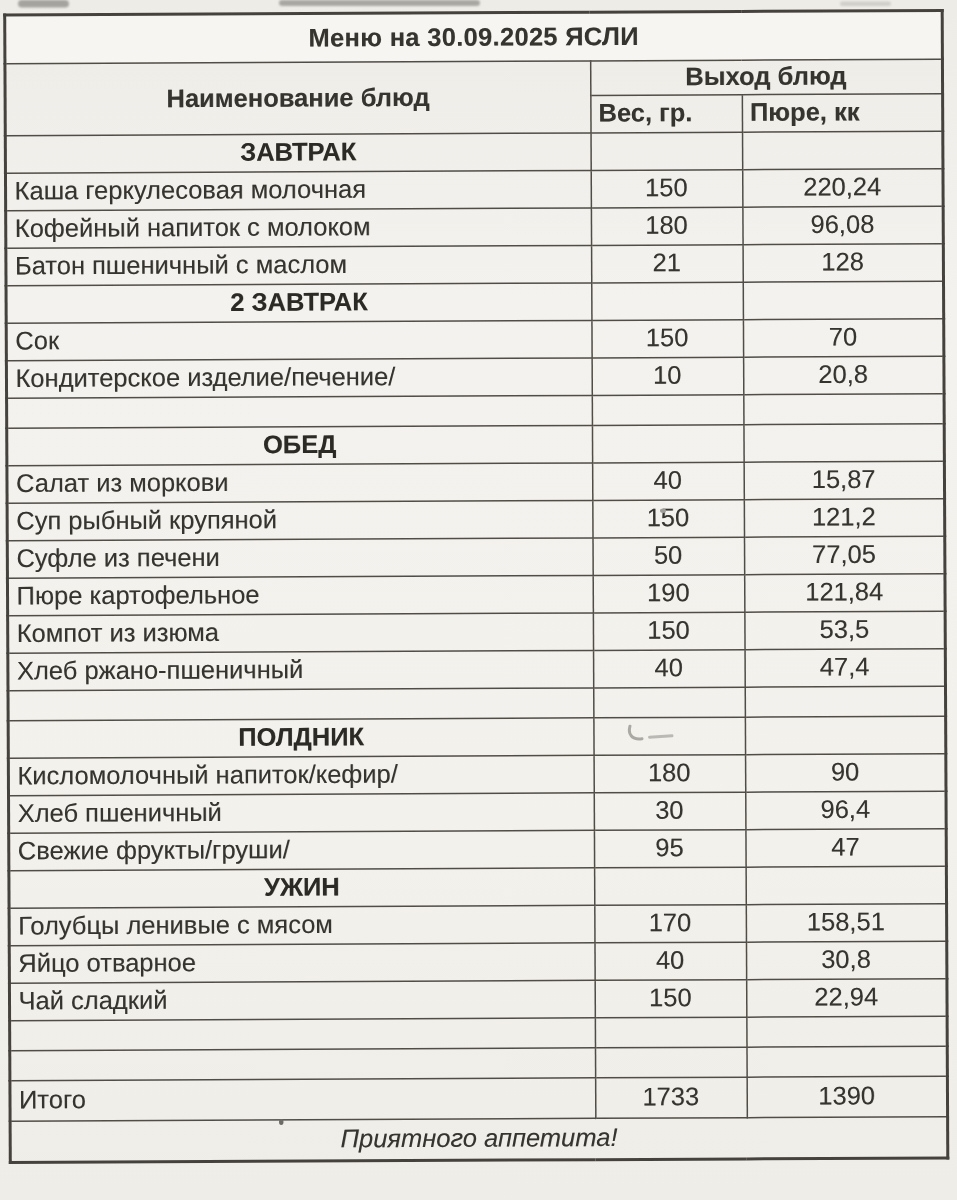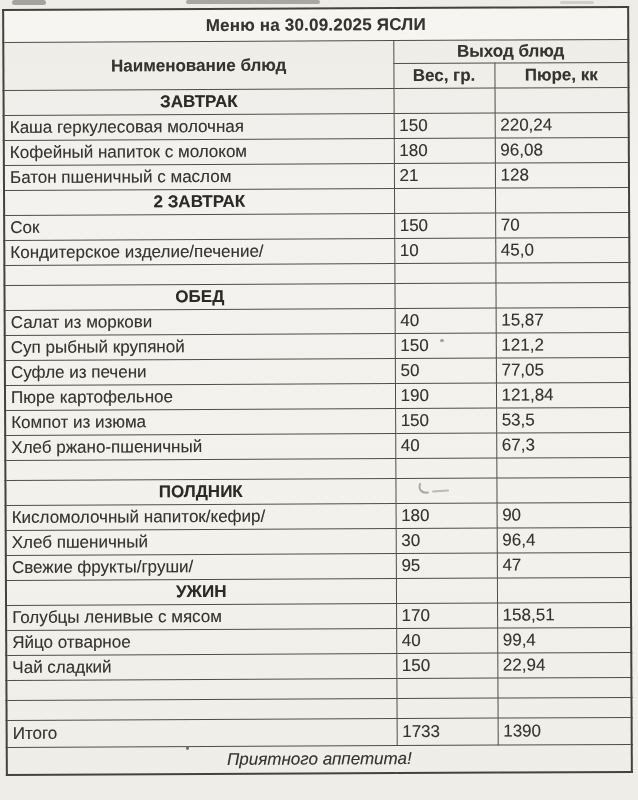--- a/index.html
+++ b/index.html
@@ -61,38 +61,38 @@
   }
   .group-h {
     height: 22px;
     text-align: center;
     font-weight: bold;
     font-size: 17.5px;
     color: #2c2a25;
   }
   .sub-h {
     height: 24px;
-    text-align: center;
+    text-align: left;
     font-weight: bold;
     font-size: 17.5px;
     color: #2c2a25;
   }
 
   tr.r-section td { height: 24px; }
   tr.r-section td.c-name {
     font-weight: bold;
     text-align: center;
     color: #2c2a25;
   }
   tr.r-item td  { height: 24px; }
   tr.r-empty td { height: 19px; }
   tr.r-total td { height: 26px; }
 
   td.c-num {
-    text-align: left;
+    text-align: center;
     padding-right: 8px;
     border-radius: 10px;
   }
 
   .bon-cell {
     height: 26px;
     text-align: center;
     font-style: italic;
     font-size: 19px;
     color: #413f3a;
@@ -179,21 +179,21 @@
           <td class="c-num"></td>
         </tr>
         <tr class="r-item">
           <td class="c-name">Сок</td>
           <td class="c-num">150</td>
           <td class="c-num">70</td>
         </tr>
         <tr class="r-item">
           <td class="c-name">Кондитерское изделие/печение/</td>
           <td class="c-num">10</td>
-          <td class="c-num">45,0</td>
+          <td class="c-num">20,8</td>
         </tr>
         <tr class="r-empty">
           <td class="c-name"></td>
           <td class="c-num"></td>
           <td class="c-num"></td>
         </tr>
         <tr class="r-section">
           <td class="c-name">ОБЕД</td>
           <td class="c-num"></td>
           <td class="c-num"></td>
@@ -219,21 +219,21 @@
           <td class="c-num">121,84</td>
         </tr>
         <tr class="r-item">
           <td class="c-name">Компот из изюма</td>
           <td class="c-num">150</td>
           <td class="c-num">53,5</td>
         </tr>
         <tr class="r-item">
           <td class="c-name">Хлеб ржано-пшеничный</td>
           <td class="c-num">40</td>
-          <td class="c-num">67,3</td>
+          <td class="c-num">47,4</td>
         </tr>
         <tr class="r-empty">
           <td class="c-name"></td>
           <td class="c-num"></td>
           <td class="c-num"></td>
         </tr>
         <tr class="r-section">
           <td class="c-name">ПОЛДНИК</td>
           <td class="c-num"></td>
           <td class="c-num"></td>
@@ -259,21 +259,21 @@
           <td class="c-num"></td>
         </tr>
         <tr class="r-item">
           <td class="c-name">Голубцы ленивые с мясом</td>
           <td class="c-num">170</td>
           <td class="c-num">158,51</td>
         </tr>
         <tr class="r-item">
           <td class="c-name">Яйцо отварное</td>
           <td class="c-num">40</td>
-          <td class="c-num">99,4</td>
+          <td class="c-num">30,8</td>
         </tr>
         <tr class="r-item">
           <td class="c-name">Чай сладкий</td>
           <td class="c-num">150</td>
           <td class="c-num">22,94</td>
         </tr>
         <tr class="r-empty">
           <td class="c-name"></td>
           <td class="c-num"></td>
           <td class="c-num"></td>

